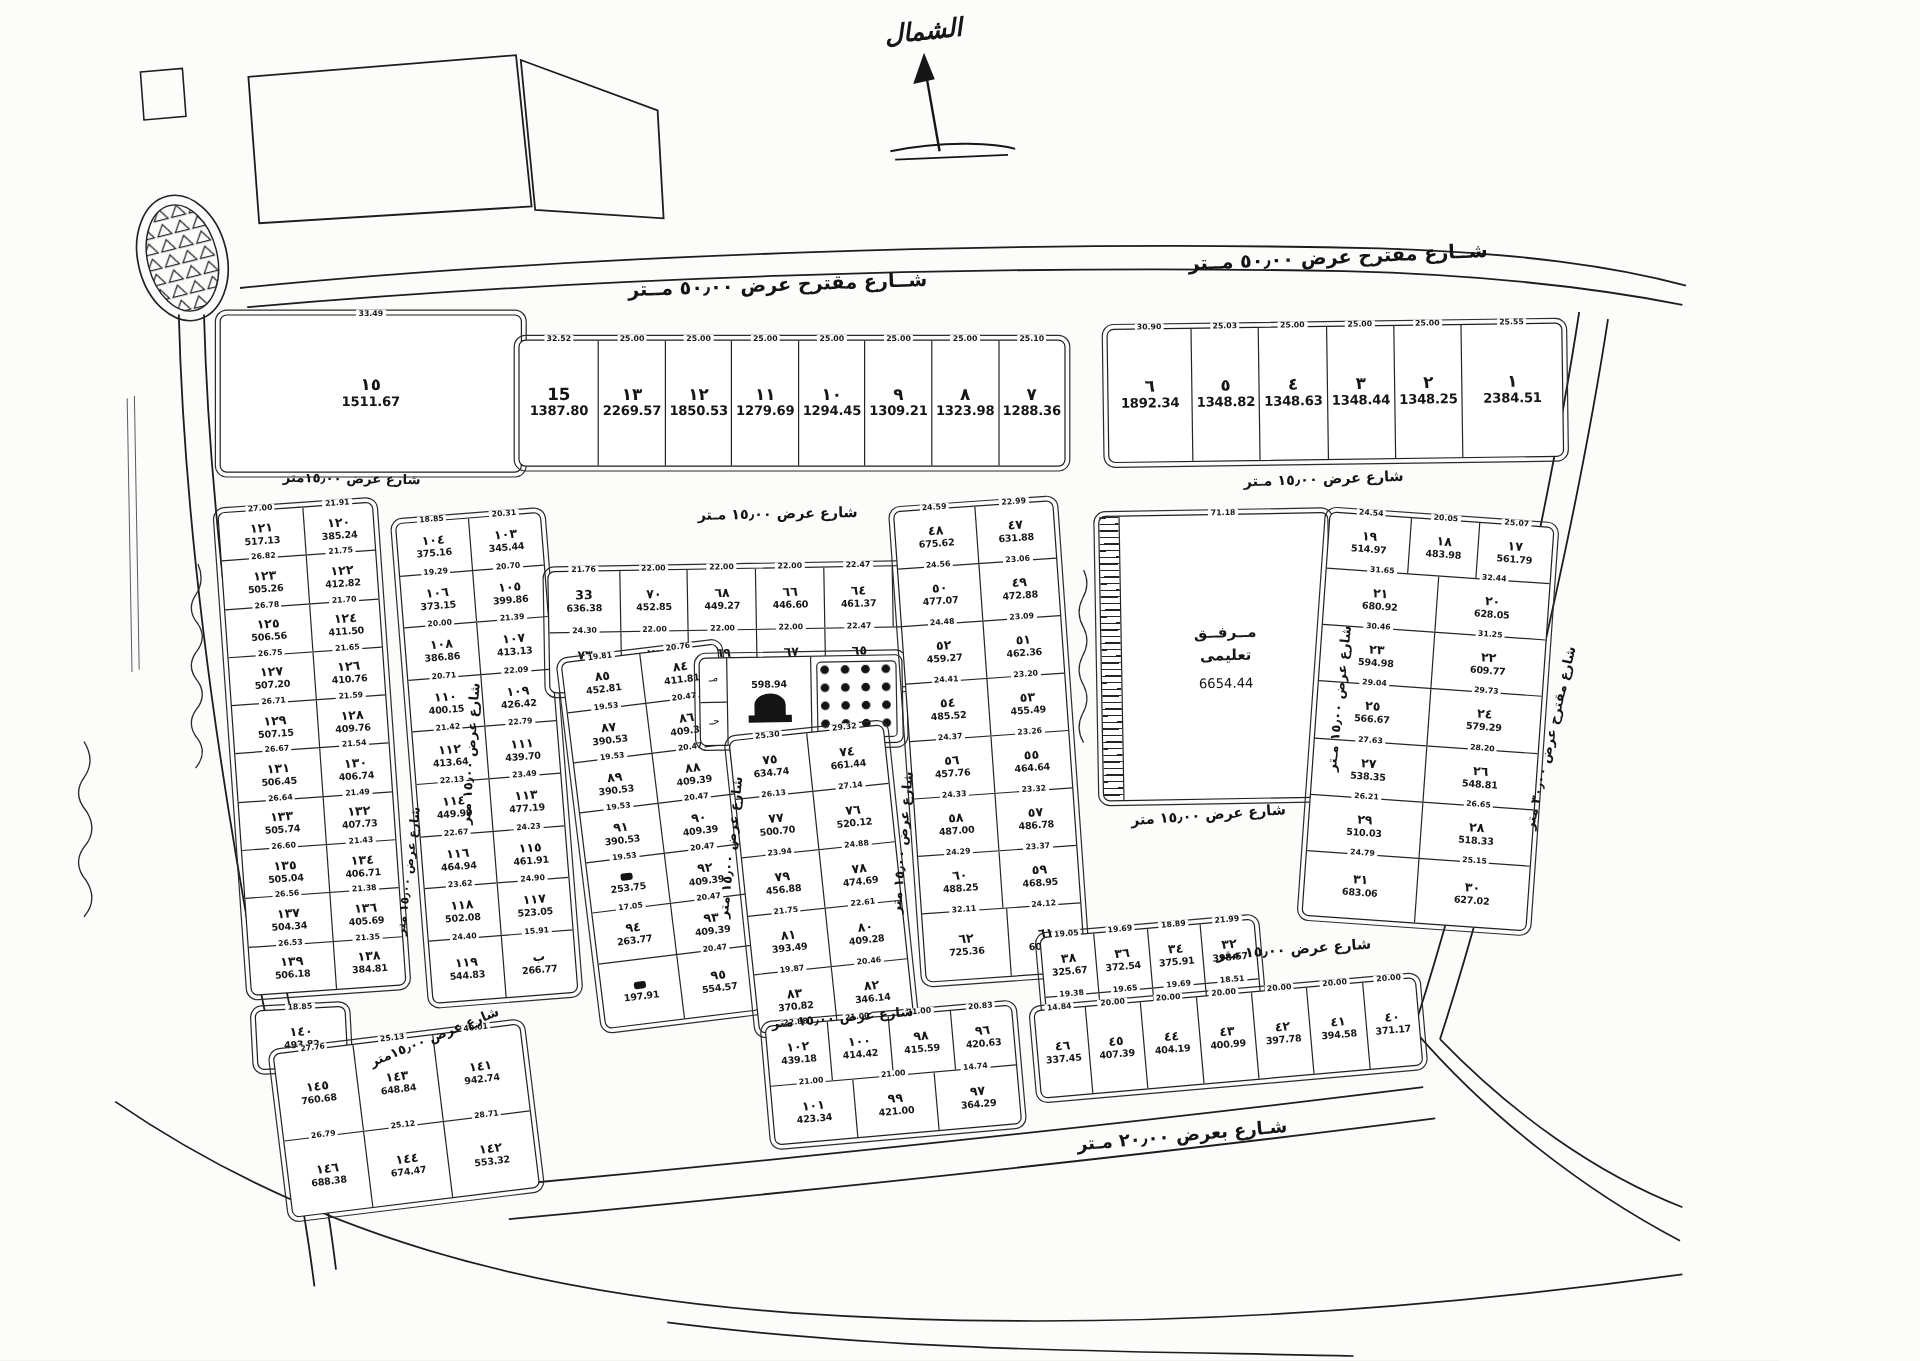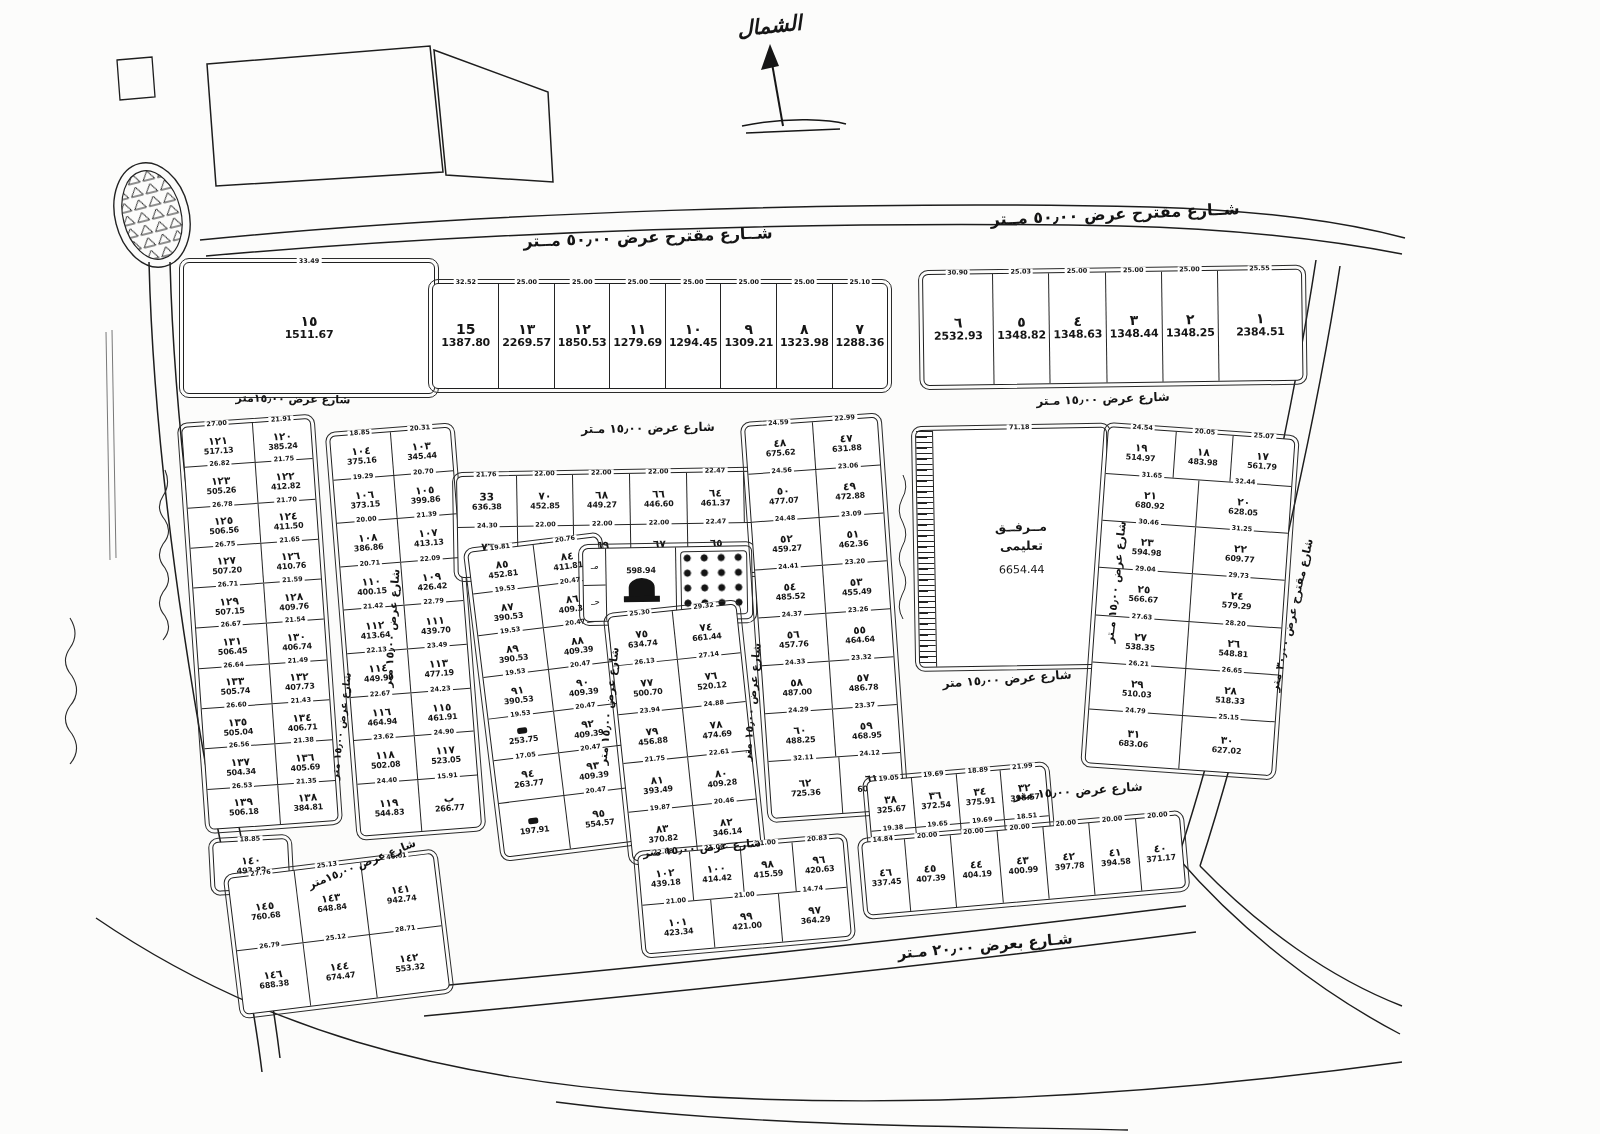--- a/index.html
+++ b/index.html
@@ -148,21 +148,21 @@
             <div class="pn">٧</div>
             <div class="pa">1288.36</div>
           </div>
         </div>
       </div>
       <div class="block big" style="left: 922px; top: 274px; width: 380px; height: 112px; transform: rotate(-0.8deg);">
         <div class="prow" style="flex: 1 1 0%;">
           <div class="cell" style="flex: 1.25 1 0%;">
             <span class="dim">30.90</span>
             <div class="pn">٦</div>
-            <div class="pa">2532.93</div>
+            <div class="pa">1892.34</div>
           </div>
           <div class="cell" style="flex: 1 1 0%;">
             <span class="dim">25.03</span>
             <div class="pn">٥</div>
             <div class="pa">1348.82</div>
           </div>
           <div class="cell" style="flex: 1 1 0%;">
             <span class="dim">25.00</span>
             <div class="pn">٤</div>
             <div class="pa">1348.63</div>

